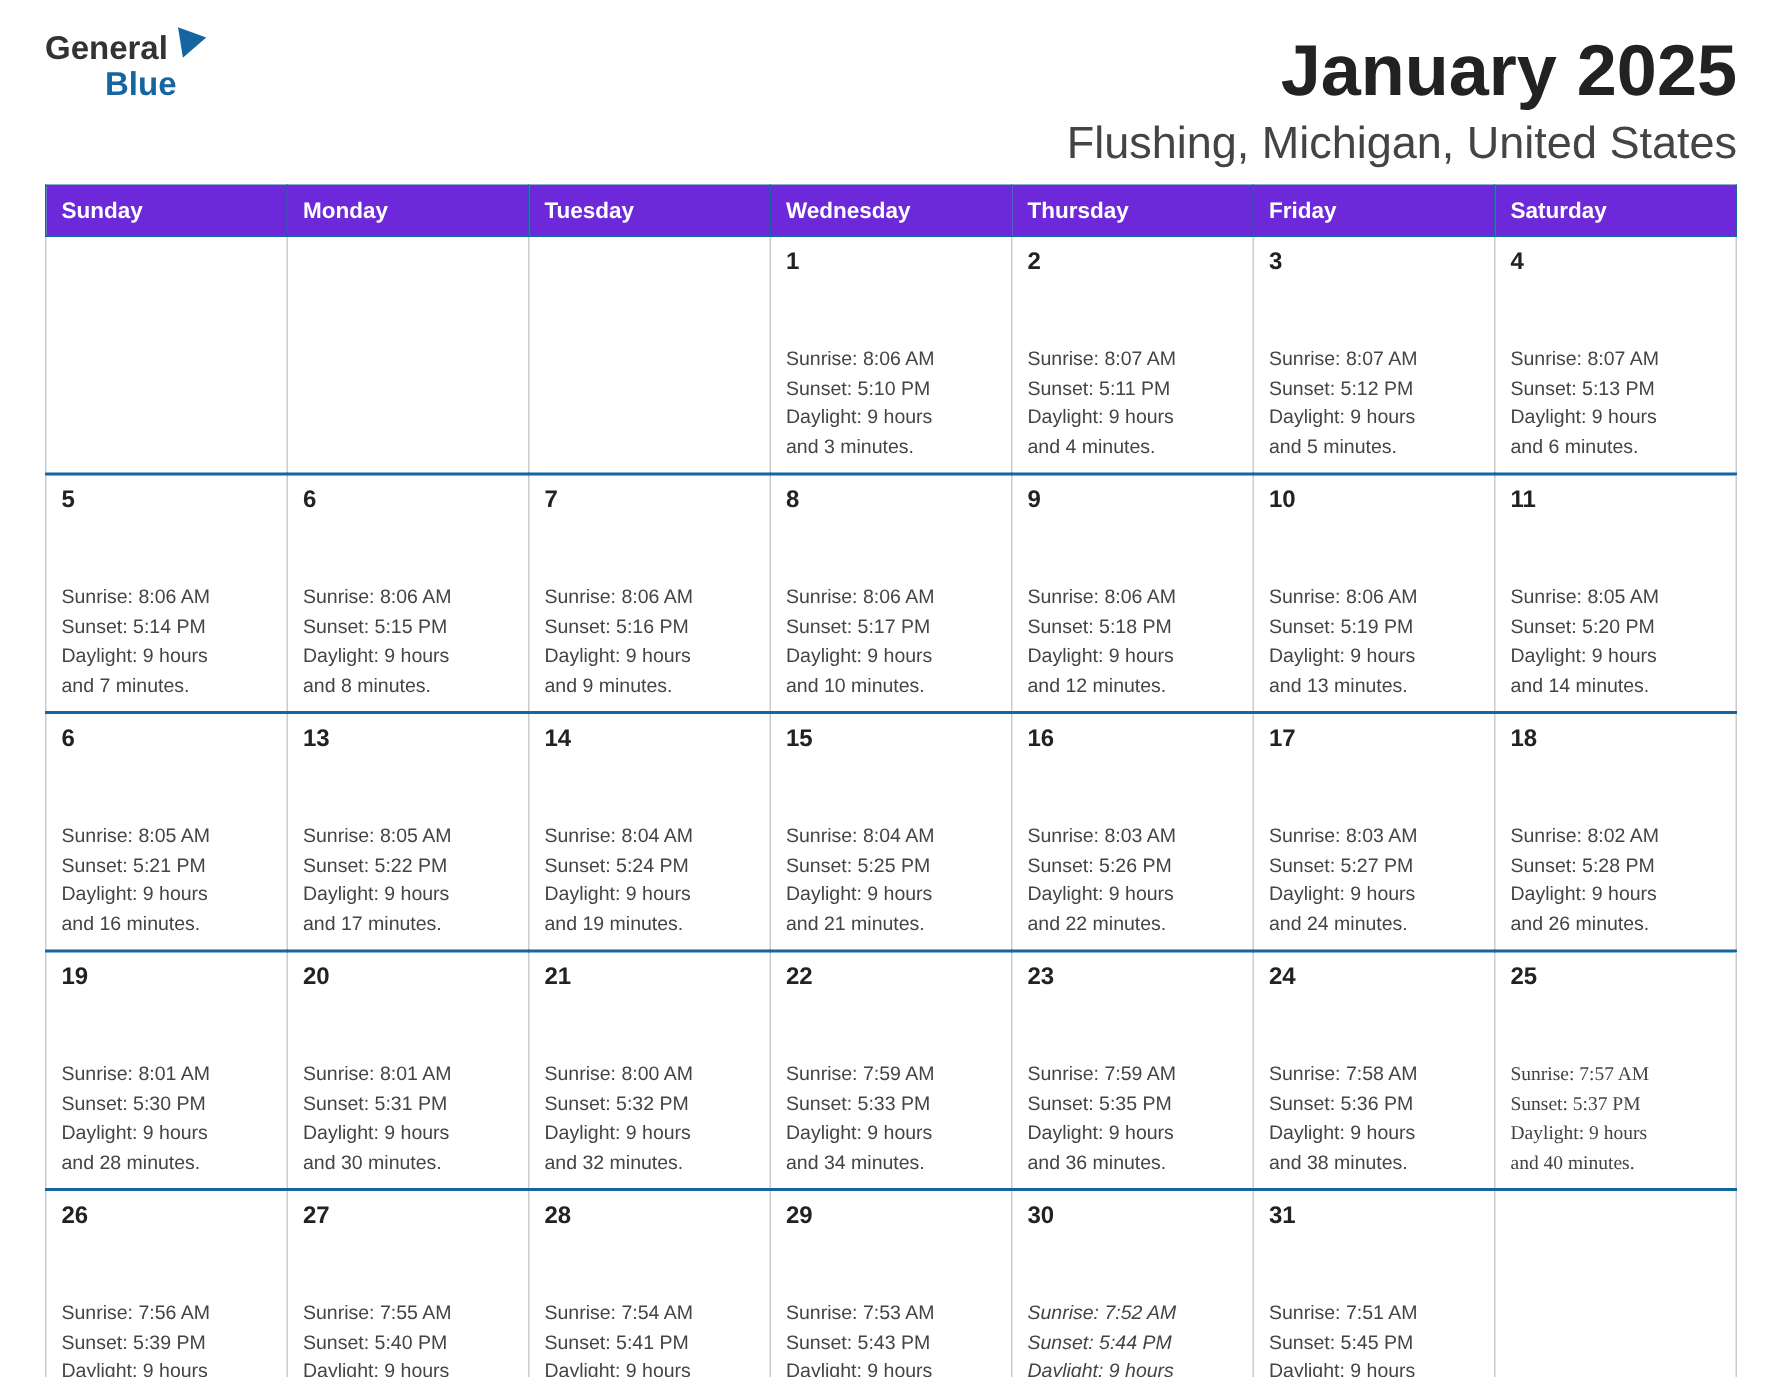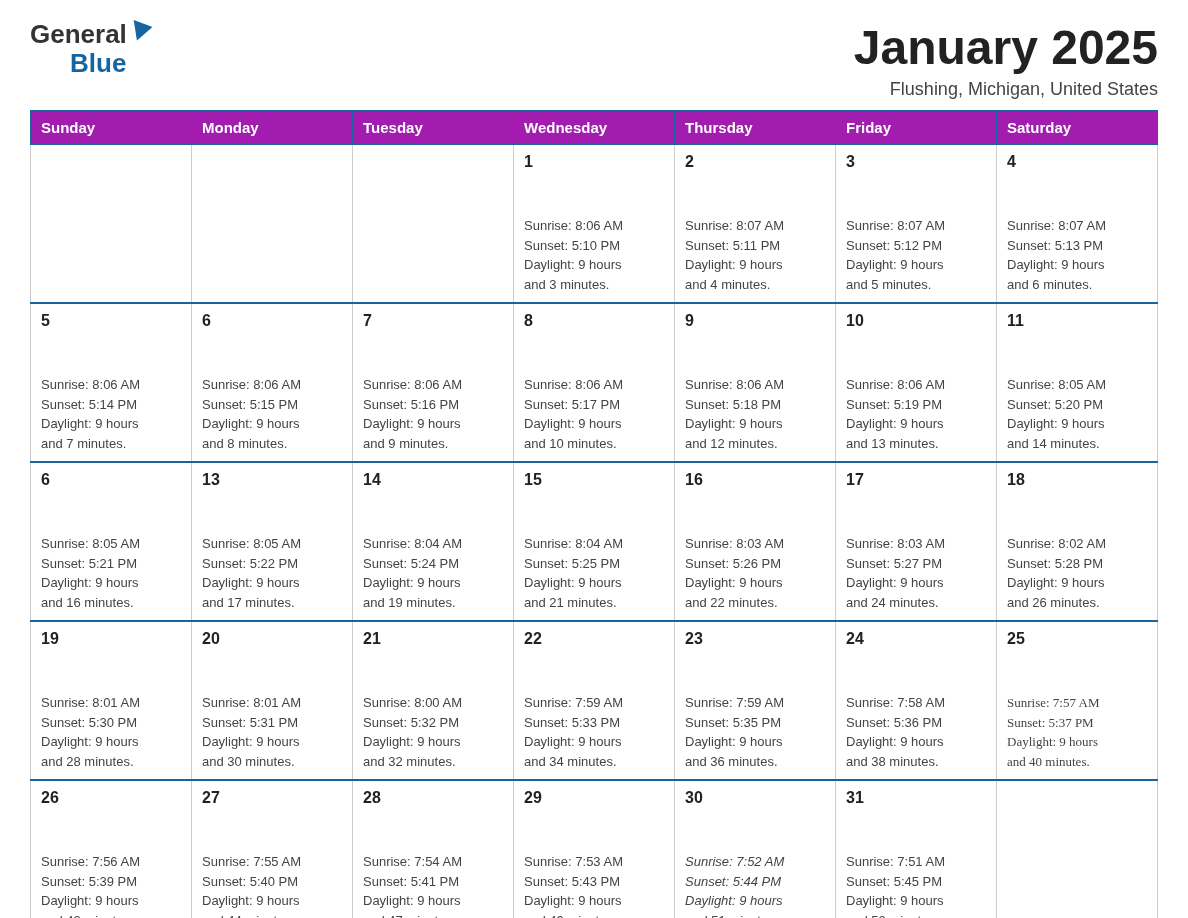--- a/index.html
+++ b/index.html
@@ -15,21 +15,21 @@
       justify-content: space-between;
       align-items: flex-start;
       margin-bottom: 10px;
     }
     .logo {
       display: flex;
       align-items: center;
       gap: 0;
     }
     .logo-text {
-      font-size: 26px;
+      font-size: 22px;
       font-weight: bold;
       color: #333;
       line-height: 1.1;
     }
     .logo-triangle {
       display: inline-block;
       width: 0;
       height: 0;
       border-left: 10px solid transparent;
       border-right: 10px solid transparent;
@@ -42,32 +42,32 @@
     }
     .title-block {
       text-align: right;
     }
     .title-block h1 {
       font-size: 48px;
       font-weight: bold;
       color: #222;
     }
     .title-block h2 {
-      font-size: 18px;
+      font-size: 30px;
       font-weight: normal;
       color: #444;
       margin-top: 4px;
     }
     .calendar {
       width: 100%;
       border-collapse: collapse;
       border: 1px solid #999;
     }
     .calendar thead tr th {
-      background-color: #a21caf;
+      background-color: #6d28d9;
       color: #fff;
       font-size: 15px;
       font-weight: bold;
       padding: 8px 10px;
       text-align: left;
       border: 1px solid #1565a0;
     }
     .calendar tbody tr td {
       vertical-align: top;
       padding: 8px 10px;

